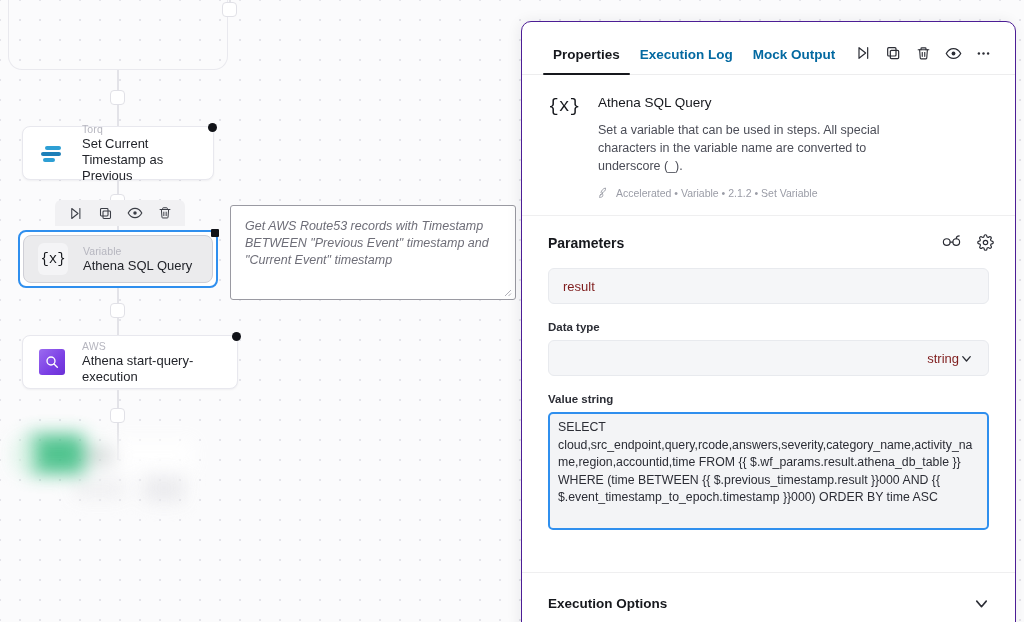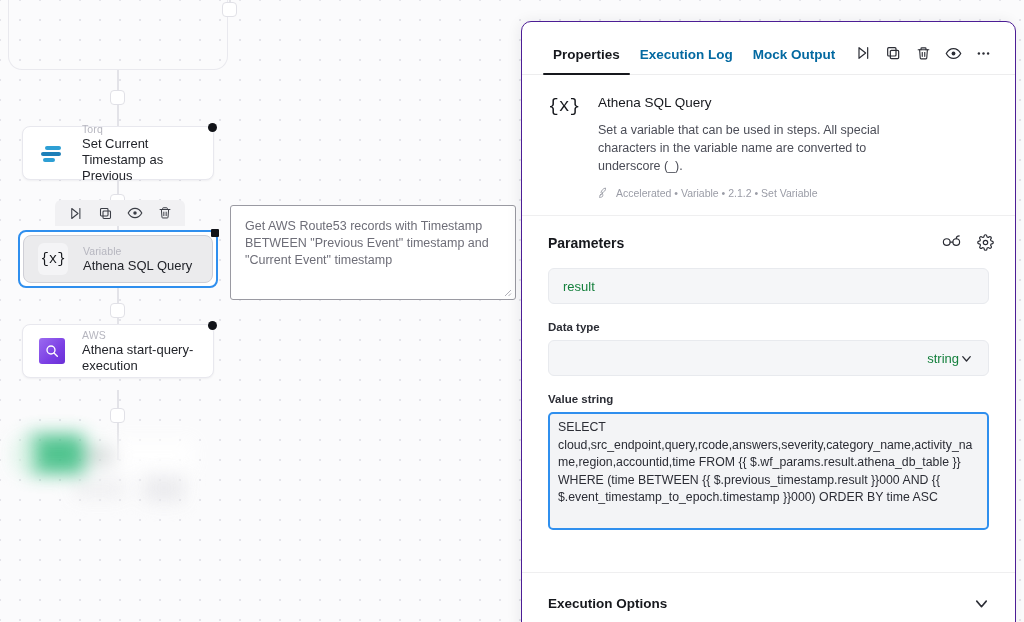--- a/index.html
+++ b/index.html
@@ -289,21 +289,21 @@
     color: #2b2d35;
     margin-bottom: 7px;
   }
   .field-input {
     width: 100%;
     height: 36px;
     background: #f5f6f8;
     border: 1px solid #e8eaee;
     border-radius: 6px;
     font-size: 13px;
-    color: #15803d;
+    color: #7f1d1d;
     padding: 0 14px;
     display: flex;
     align-items: center;
     font-family: "Liberation Sans", sans-serif;
   }
   .field-select {
     justify-content: flex-end;
     cursor: pointer;
   }
   .field-textarea {
@@ -407,21 +407,21 @@
           <div class="node-kicker">Variable</div>
           <div class="node-title">Athena SQL Query</div>
         </div>
       </div>
       <div class="node-dot" style="top:-3px; right:-3px; width:8px; height:8px; border-radius:1px;"></div>
     </div>
 
     <div class="edge edge-v" style="left:117px; top:288px; height:48px;"></div>
     <div class="plus-node" style="left:110px; top:303px;"></div>
 
-    <div class="node" style="left:22px; top:324px; width:192px; height:54px;">
+    <div class="node" style="left:22px; top:335px; width:216px; height:54px;">
       <div class="node-icon-wrap">
         <div class="aws-ico">
           <svg width="16" height="16" viewBox="0 0 24 24" fill="none" stroke="#ffffff" stroke-width="2" stroke-linecap="round">
             <circle cx="10.5" cy="10.5" r="6"></circle>
               <line x1="15" y1="15" x2="20" y2="20"></line>
           </svg>
         </div>
       </div>
       <div class="node-text">
         <div class="node-kicker">AWS</div>
@@ -438,21 +438,21 @@
       <div class="r" style="left:14px; top:2px;  width:56px; height:40px; background:#3fbe84;"></div>
       <div class="r" style="left:0px;  top:8px;  width:22px; height:30px; background:#d8f2e4;"></div>
       <div class="r" style="left:70px; top:12px; width:20px; height:22px; background:#d8f2e4;"></div>
       <div class="r" style="left:72px; top:18px; width:72px; height:12px; background:#cfcfd2;"></div>
       <div class="r" style="left:150px; top:16px; width:22px; height:14px; background:#c2c2c6;"></div>
       <div class="r" style="left:100px; top:8px;  width:80px; height:30px; background:#ffffff;"></div>
       <div class="r" style="left:60px; top:48px; width:50px; height:18px; background:#eeeef0;"></div>
       <div class="r" style="left:130px; top:44px; width:40px; height:26px; background:#e9e9ec;"></div>
     </div>
 
-    <div id="comment-box" style="left:230px; top:205px; width:286px; height:95px;">
+    <div id="comment-box" style="left:230px; top:205px; width:286px; height:95px;font-style:italic;">
       <span>Get AWS Route53 records with Timestamp BETWEEN "Previous Event" timestamp and "Current Event" timestamp</span>
       <svg id="comment-resize" viewBox="0 0 10 10" fill="none" stroke="#b0b0b8" stroke-width="1">
         <line x1="9" y1="3" x2="3" y2="9"></line>
           <line x1="9" y1="6.5" x2="6.5" y2="9"></line>
       </svg>
     </div>
   </div>
 
   <div id="panel">
 

